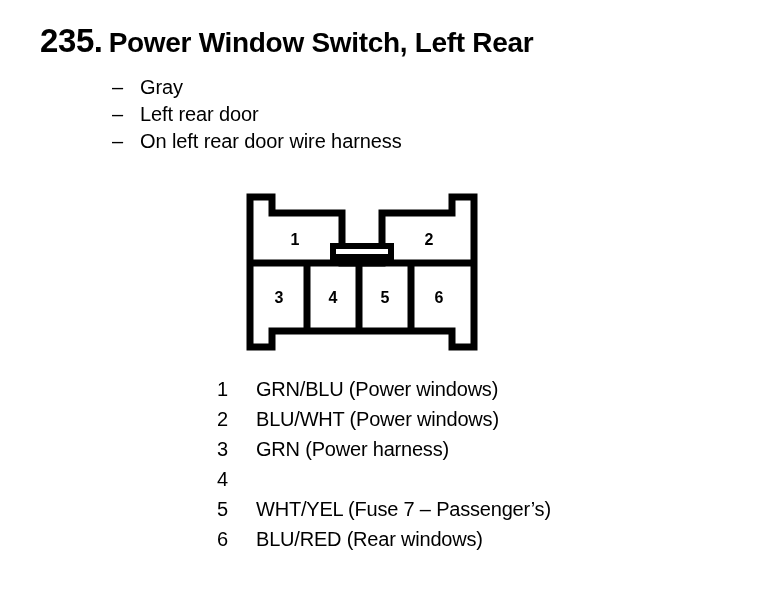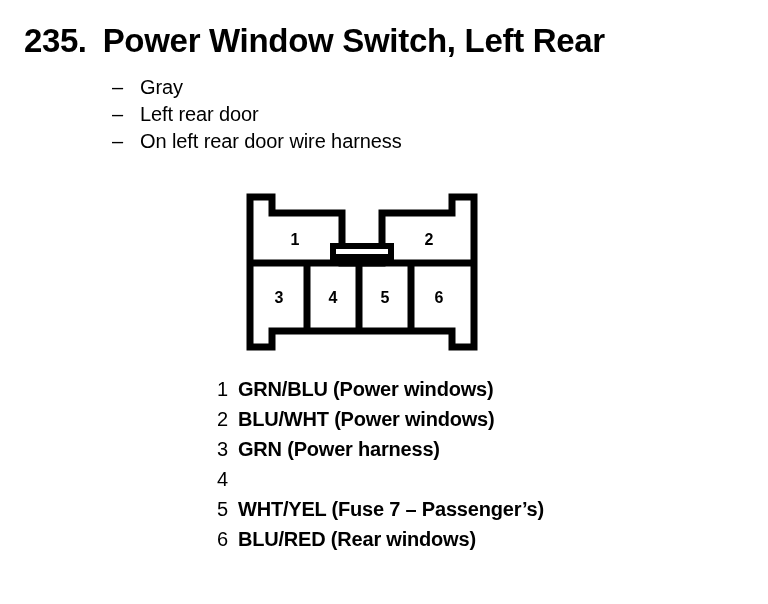--- a/index.html
+++ b/index.html
@@ -23,26 +23,27 @@
     top: 22px;
     width: 720px;
     display: flex;
     align-items: baseline;
     white-space: nowrap;
   }
   #title-number {
     font-size: 33px;
     font-weight: bold;
     letter-spacing: -0.4px;
+    margin-left: 16px;
   }
   #title-text {
-    font-size: 33px;
+    font-size: 28px;
     font-weight: bold;
     letter-spacing: -0.3px;
-    margin-left: 16px;
+    margin-left: 6px;
   }
 
   
   #desc-list {
     position: absolute;
     left: 112px;
     top: 76px;
     width: 600px;
   }
   .desc-row {
@@ -96,23 +97,22 @@
     white-space: nowrap;
   }
   .pin-row-num {
     font-size: 20px;
     width: 22px;
     flex: 0 0 22px;
     text-align: right;
   }
   .pin-row-desc {
     font-size: 20px;
-    margin-left: 10px;
+    margin-left: 28px;
     letter-spacing: -0.2px;
-    font-weight: bold;
   }
 </style>
 </head>
 <body>
 
 <div id="title-block">
   <span id="title-number">235.</span>
   <span id="title-text">Power Window Switch, Left Rear</span>
 </div>
 

